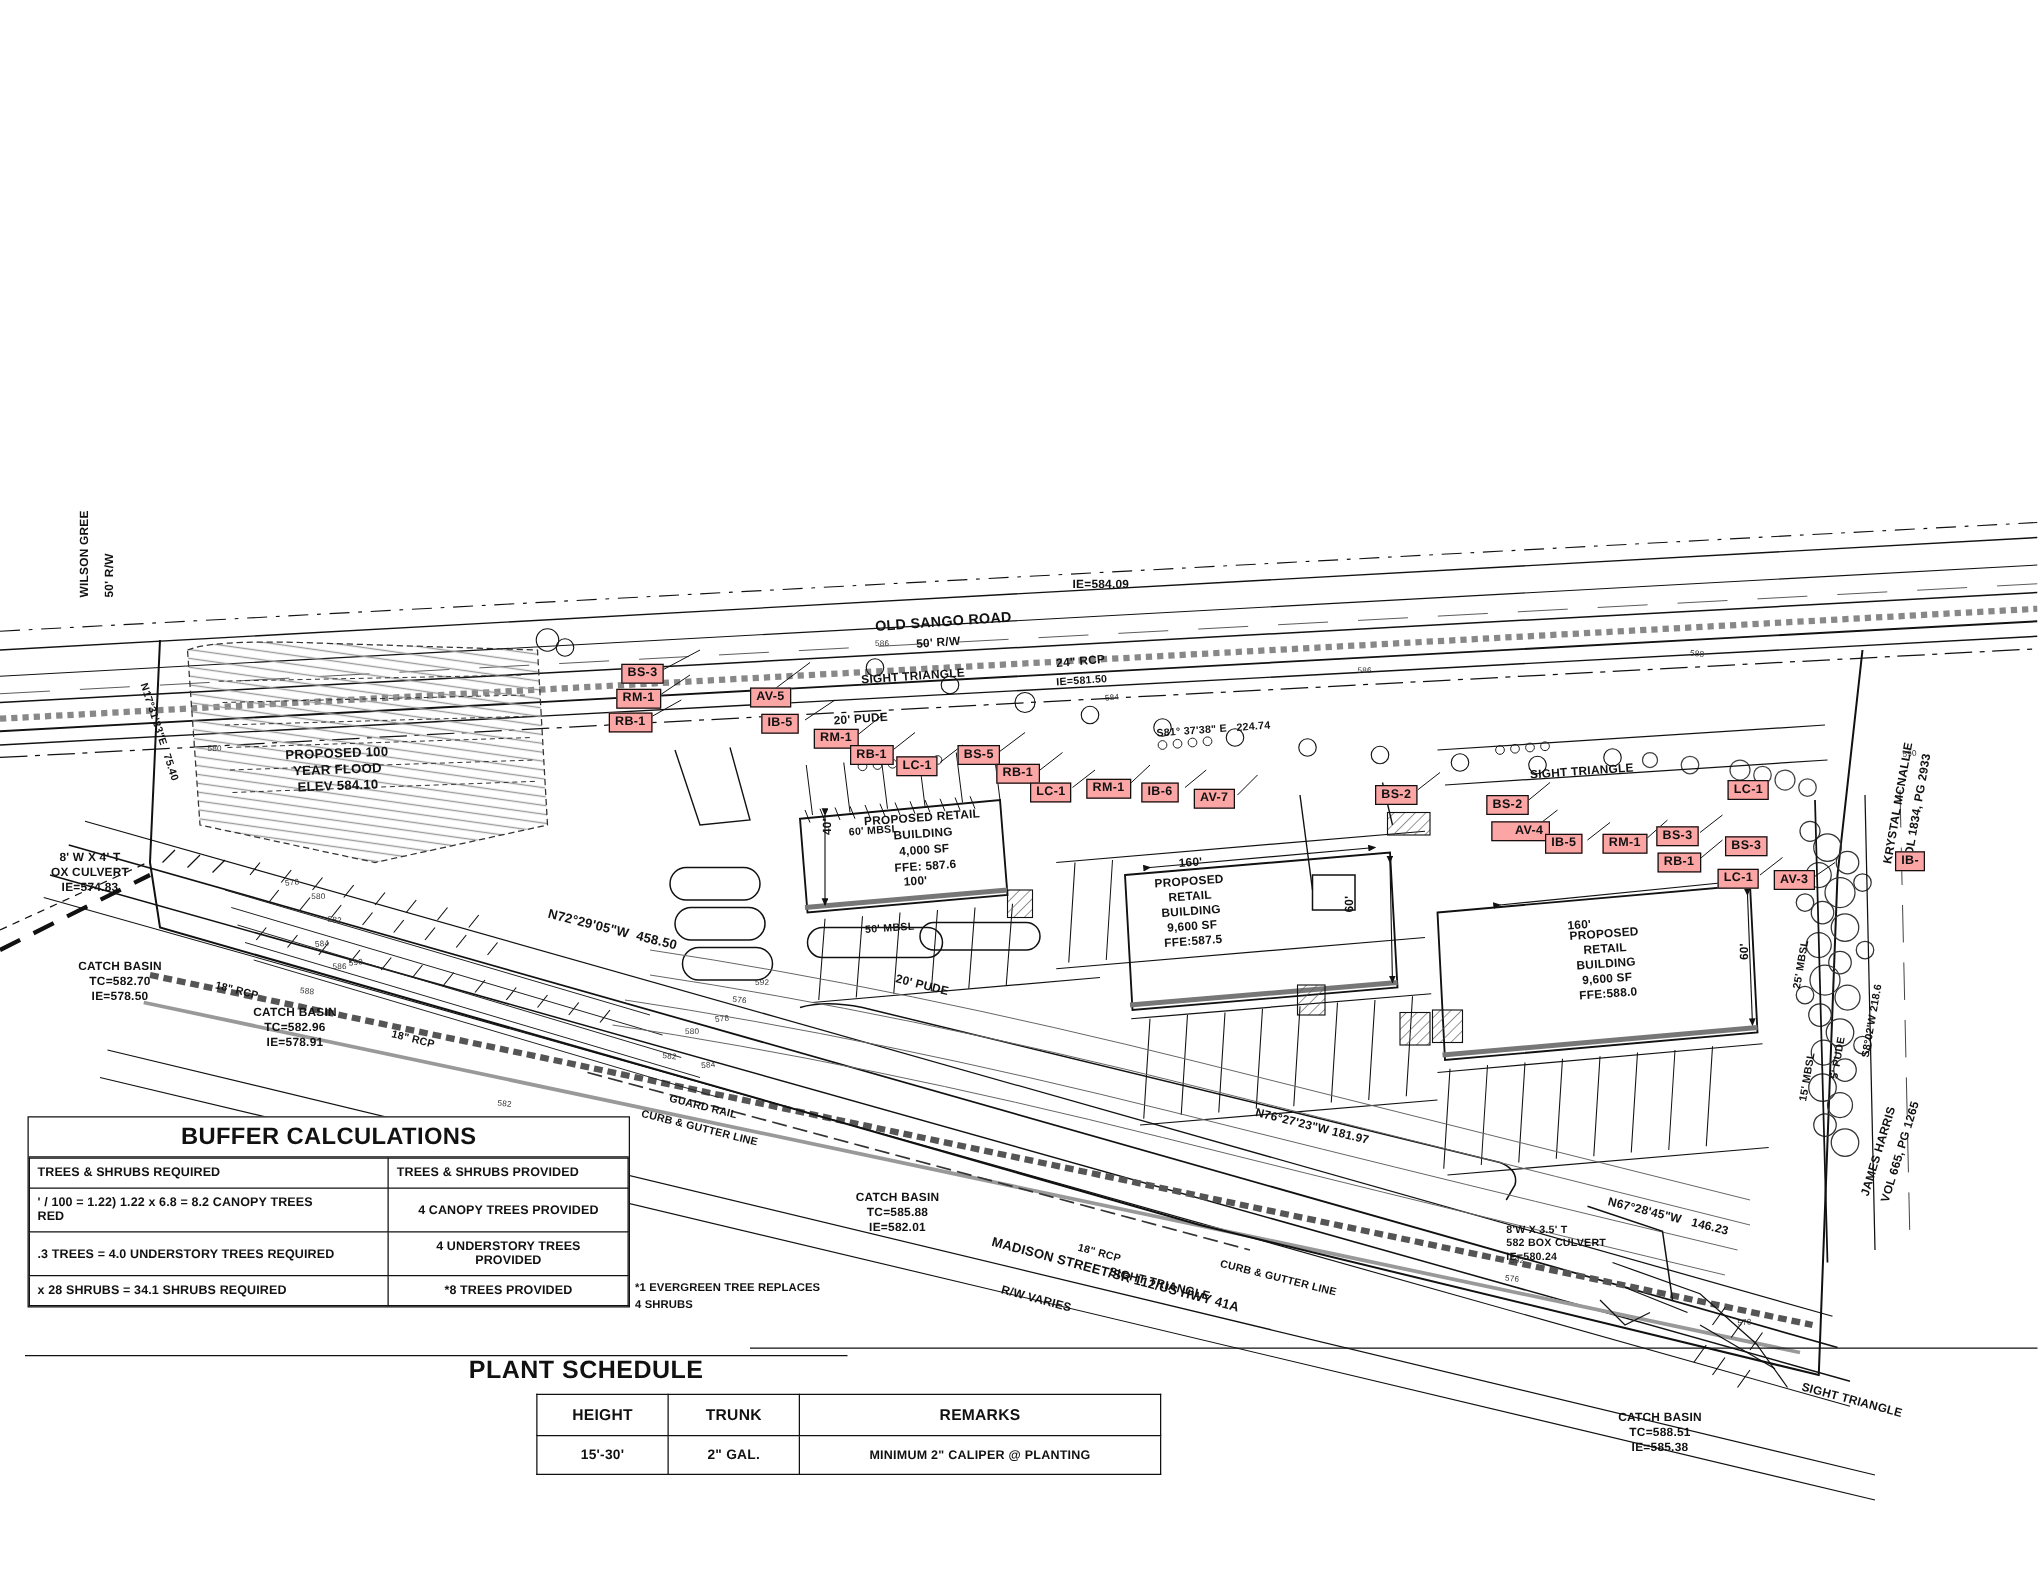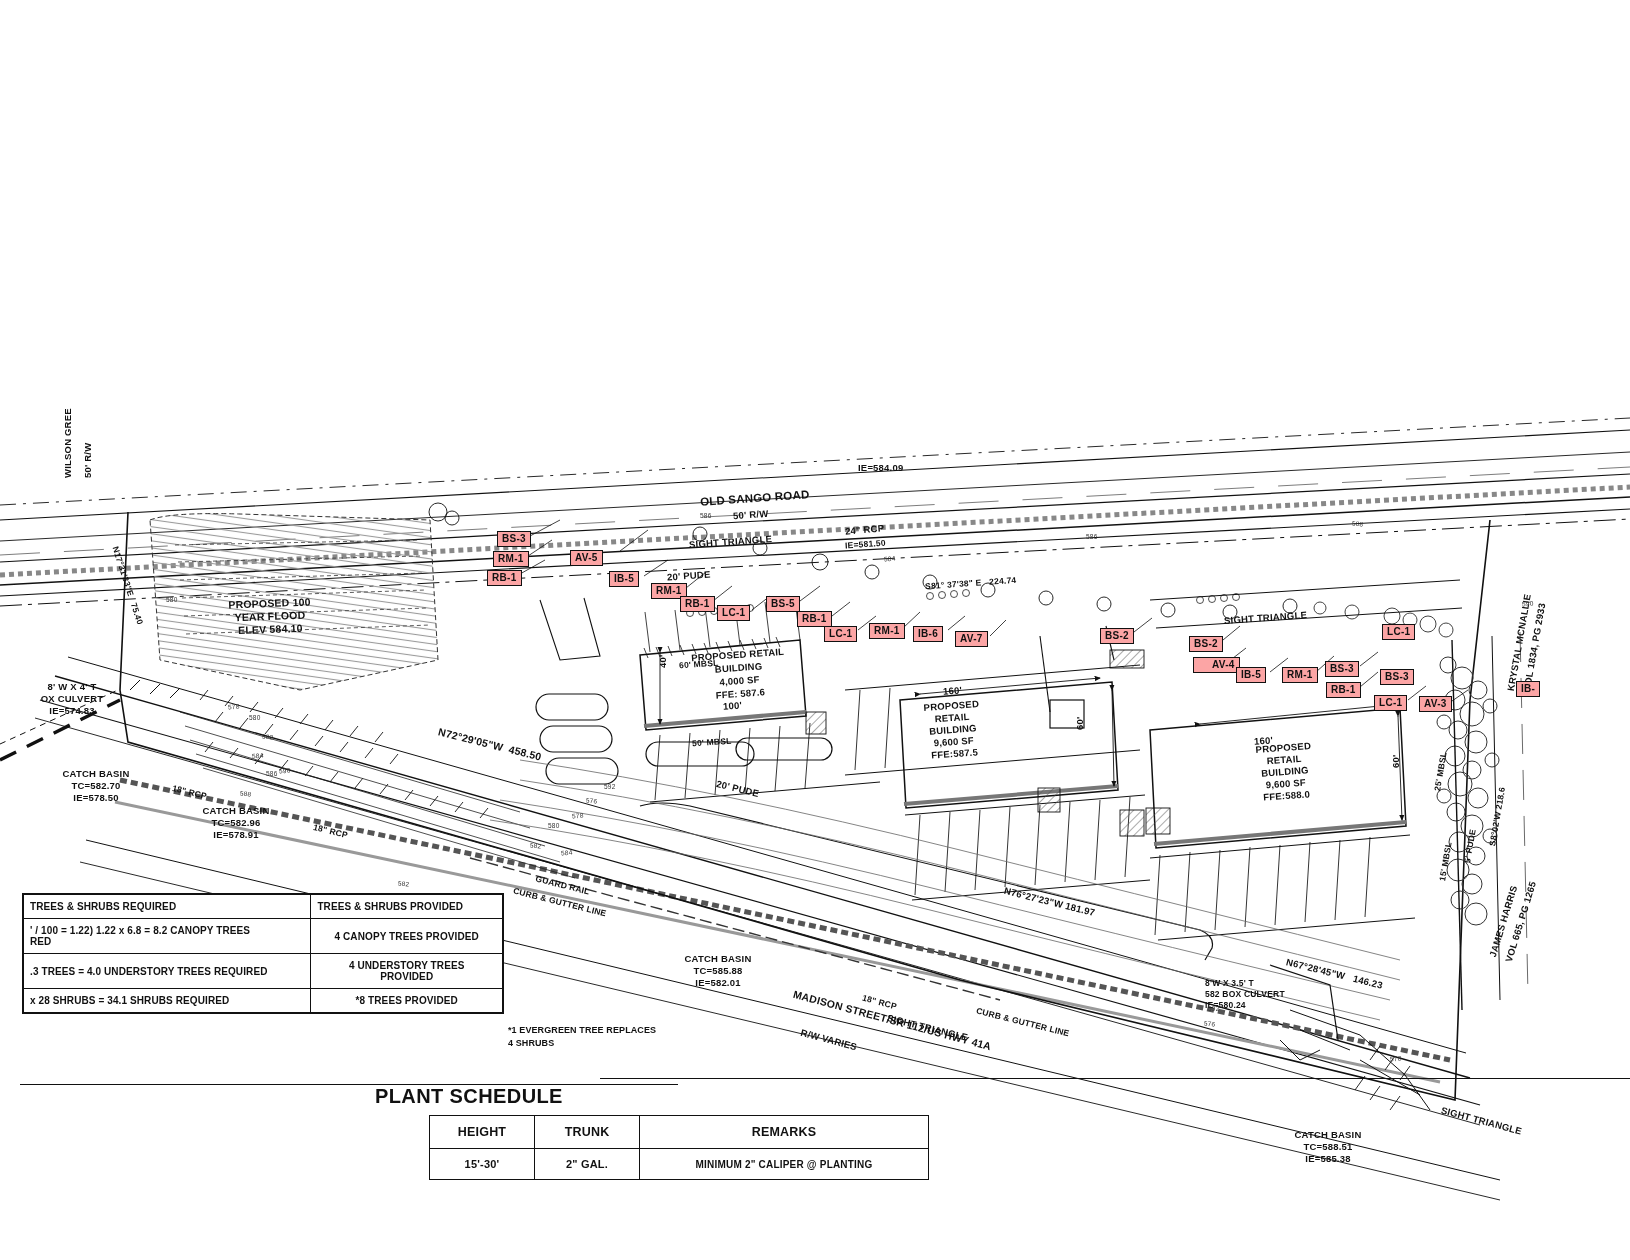--- a/index.html
+++ b/index.html
@@ -477,20 +477,21 @@
   <div class="t f9" style="left:1521px;top:690px;transform:rotate(-80deg);transform-origin:left top;">VOL 1834, PG 2933</div>
 
   <div class="t f9" style="left:1487px;top:955px;transform:rotate(-73deg);transform-origin:left top;">JAMES HARRIS</div>
   <div class="t f9" style="left:1503px;top:960px;transform:rotate(-73deg);transform-origin:left top;">VOL 665, PG 1265</div>
 
   <div class="t f8" style="left:535px;top:880px;transform:rotate(14deg);">GUARD RAIL</div>
   <div class="t f8" style="left:512px;top:897px;transform:rotate(14deg);">CURB &amp; GUTTER LINE</div>
   <div class="t f8" style="left:975px;top:1017px;transform:rotate(14deg);">CURB &amp; GUTTER LINE</div>
 
   <div id="buffer">
+    <div class="hdr">BUFFER CALCULATIONS</div>
     <table>
       <tbody>
           <tr class="head">
         <td class="l">TREES &amp; SHRUBS REQUIRED</td>
         <td class="r">TREES &amp; SHRUBS PROVIDED</td>
       </tr>
       <tr>
         <td class="l" style="white-space:pre-line">' / 100 = 1.22) 1.22 x 6.8 = 8.2 CANOPY TREES
 RED</td>
         <td class="r">4 CANOPY TREES PROVIDED</td>
@@ -529,21 +530,21 @@
         <td class="c3 rem">MINIMUM 2" CALIPER @ PLANTING</td>
       </tr>
     </tbody>
       </table>
   </div>
 
   <div id="tag-layer">
       <div class="tag" style="left: 497px; top: 531px;">BS-3</div>
       <div class="tag" style="left: 493px; top: 551px;">RM-1</div>
       <div class="tag" style="left: 487px; top: 570px;">RB-1</div>
-      <div class="tag" style="left: 570px; top: 550px;">AV-5</div>
+      <div class="tag" style="left: 600px; top: 550px;">AV-5</div>
       <div class="tag" style="left: 609px; top: 571px;">IB-5</div>
       <div class="tag" style="left: 651px; top: 583px;">RM-1</div>
       <div class="tag" style="left: 680px; top: 596px;">RB-1</div>
       <div class="tag" style="left: 717px; top: 605px;">LC-1</div>
       <div class="tag" style="left: 766px; top: 596px;">BS-5</div>
       <div class="tag" style="left: 797px; top: 611px;">RB-1</div>
       <div class="tag" style="left: 824px; top: 626px;">LC-1</div>
       <div class="tag" style="left: 869px; top: 623px;">RM-1</div>
       <div class="tag" style="left: 913px; top: 626px;">IB-6</div>
       <div class="tag" style="left: 955px; top: 631px;">AV-7</div>

